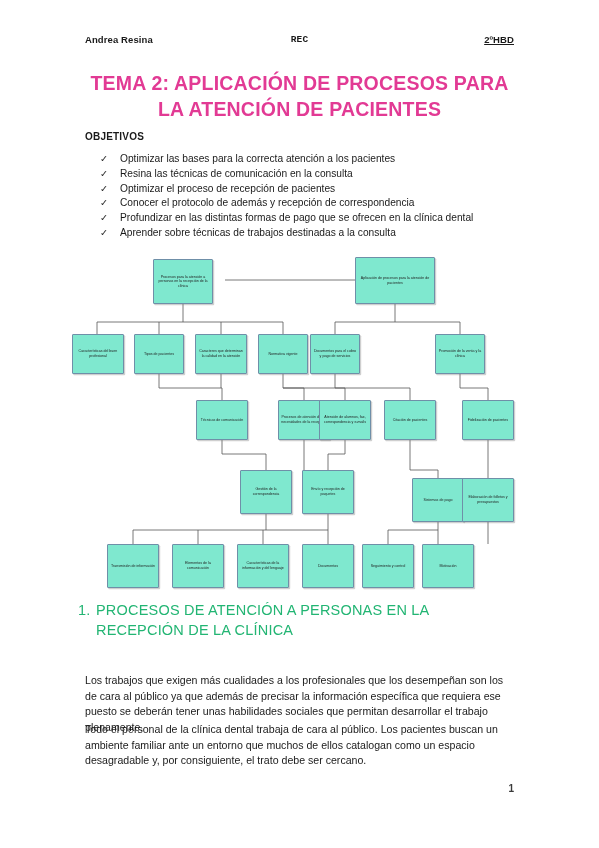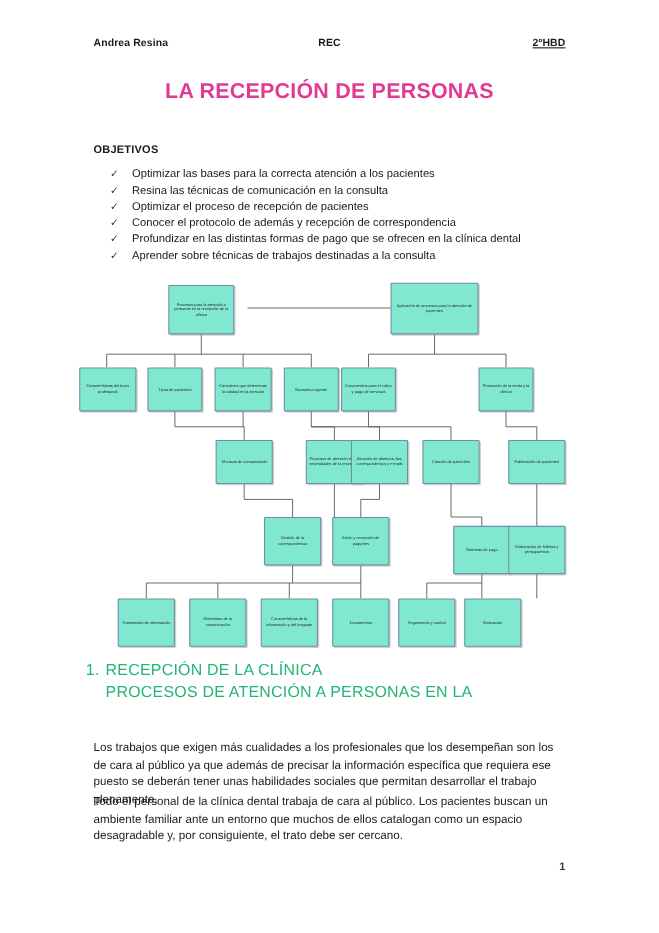--- a/index.html
+++ b/index.html
@@ -29,21 +29,21 @@
     top: 34px;
     left: 85px;
     right: 85px;
     height: 14px;
     font-size: 9.5px;
     font-weight: bold;
     letter-spacing: .1px;
     color: #1a1a1a;
   }
   .runhead .rh-left   { position: absolute; left: 0; top: 0; }
-  .runhead .rh-center { position: absolute; left: 50%; top: 0; transform: translateX(-50%); }
+  .runhead .rh-center { position: absolute; left: 50%; top: 0; transform: translateX(-50%); font-family: Liberation Mono, monospace; }
   .runhead .rh-right  { position: absolute; right: 0; top: 0; text-decoration: underline; }
 
   
   .doc-title {
     position: absolute;
     top: 70px;
     left: 70px;
     right: 70px;
     text-align: center;
     color: #e23a94;
@@ -160,21 +160,22 @@
 
 <div class="page">
 
   <div class="runhead">
     <span class="rh-left">Andrea Resina</span>
     <span class="rh-center">REC</span>
     <span class="rh-right">2ºHBD</span>
   </div>
 
   <div class="doc-title">
-    <span class="tl2">LA RECEPCIÓN DE PERSONAS</span>
+    <span class="tl1">TEMA 2: APLICACIÓN DE PROCESOS PARA</span>
+    <span class="tl2">LA ATENCIÓN DE PACIENTES</span>
   </div>
 
   <div class="obj-heading">OBJETIVOS</div>
   <div class="obj-list">
     <div class="obj-item">
       <span class="obj-check">✓</span>
       <span class="obj-text">Optimizar las bases para la correcta atención a los pacientes</span>
     </div>
     <div class="obj-item">
       <span class="obj-check">✓</span>
@@ -333,21 +334,21 @@
     <div class="node" style="left:292px; top:292px; width:52px; height:44px;">
       <span>Seguimiento y control</span>
     </div>
     <div class="node" style="left:352px; top:292px; width:52px; height:44px;">
       <span>Motivación</span>
     </div>
   </div>
 
   <div class="sec-heading">
     <span class="sh-num">1.</span>
+    <span class="sh-body">PROCESOS DE ATENCIÓN A PERSONAS EN LA</span>
     <span class="sh-body">RECEPCIÓN DE LA CLÍNICA</span>
-    <span class="sh-body">PROCESOS DE ATENCIÓN A PERSONAS EN LA</span>
   </div>
 
   <div class="para para-1">Los trabajos que exigen más cualidades a los profesionales que los desempeñan son los de cara al público ya que además de precisar la información específica que requiera ese puesto se deberán tener unas habilidades sociales que permitan desarrollar el trabajo plenamente.</div>
   <div class="para para-2">Todo el personal de la clínica dental trabaja de cara al público. Los pacientes buscan un ambiente familiar ante un entorno que muchos de ellos catalogan como un espacio desagradable y, por consiguiente, el trato debe ser cercano.</div>
 
   <div class="page-num">1</div>
 </div>
 
 </body></html>

